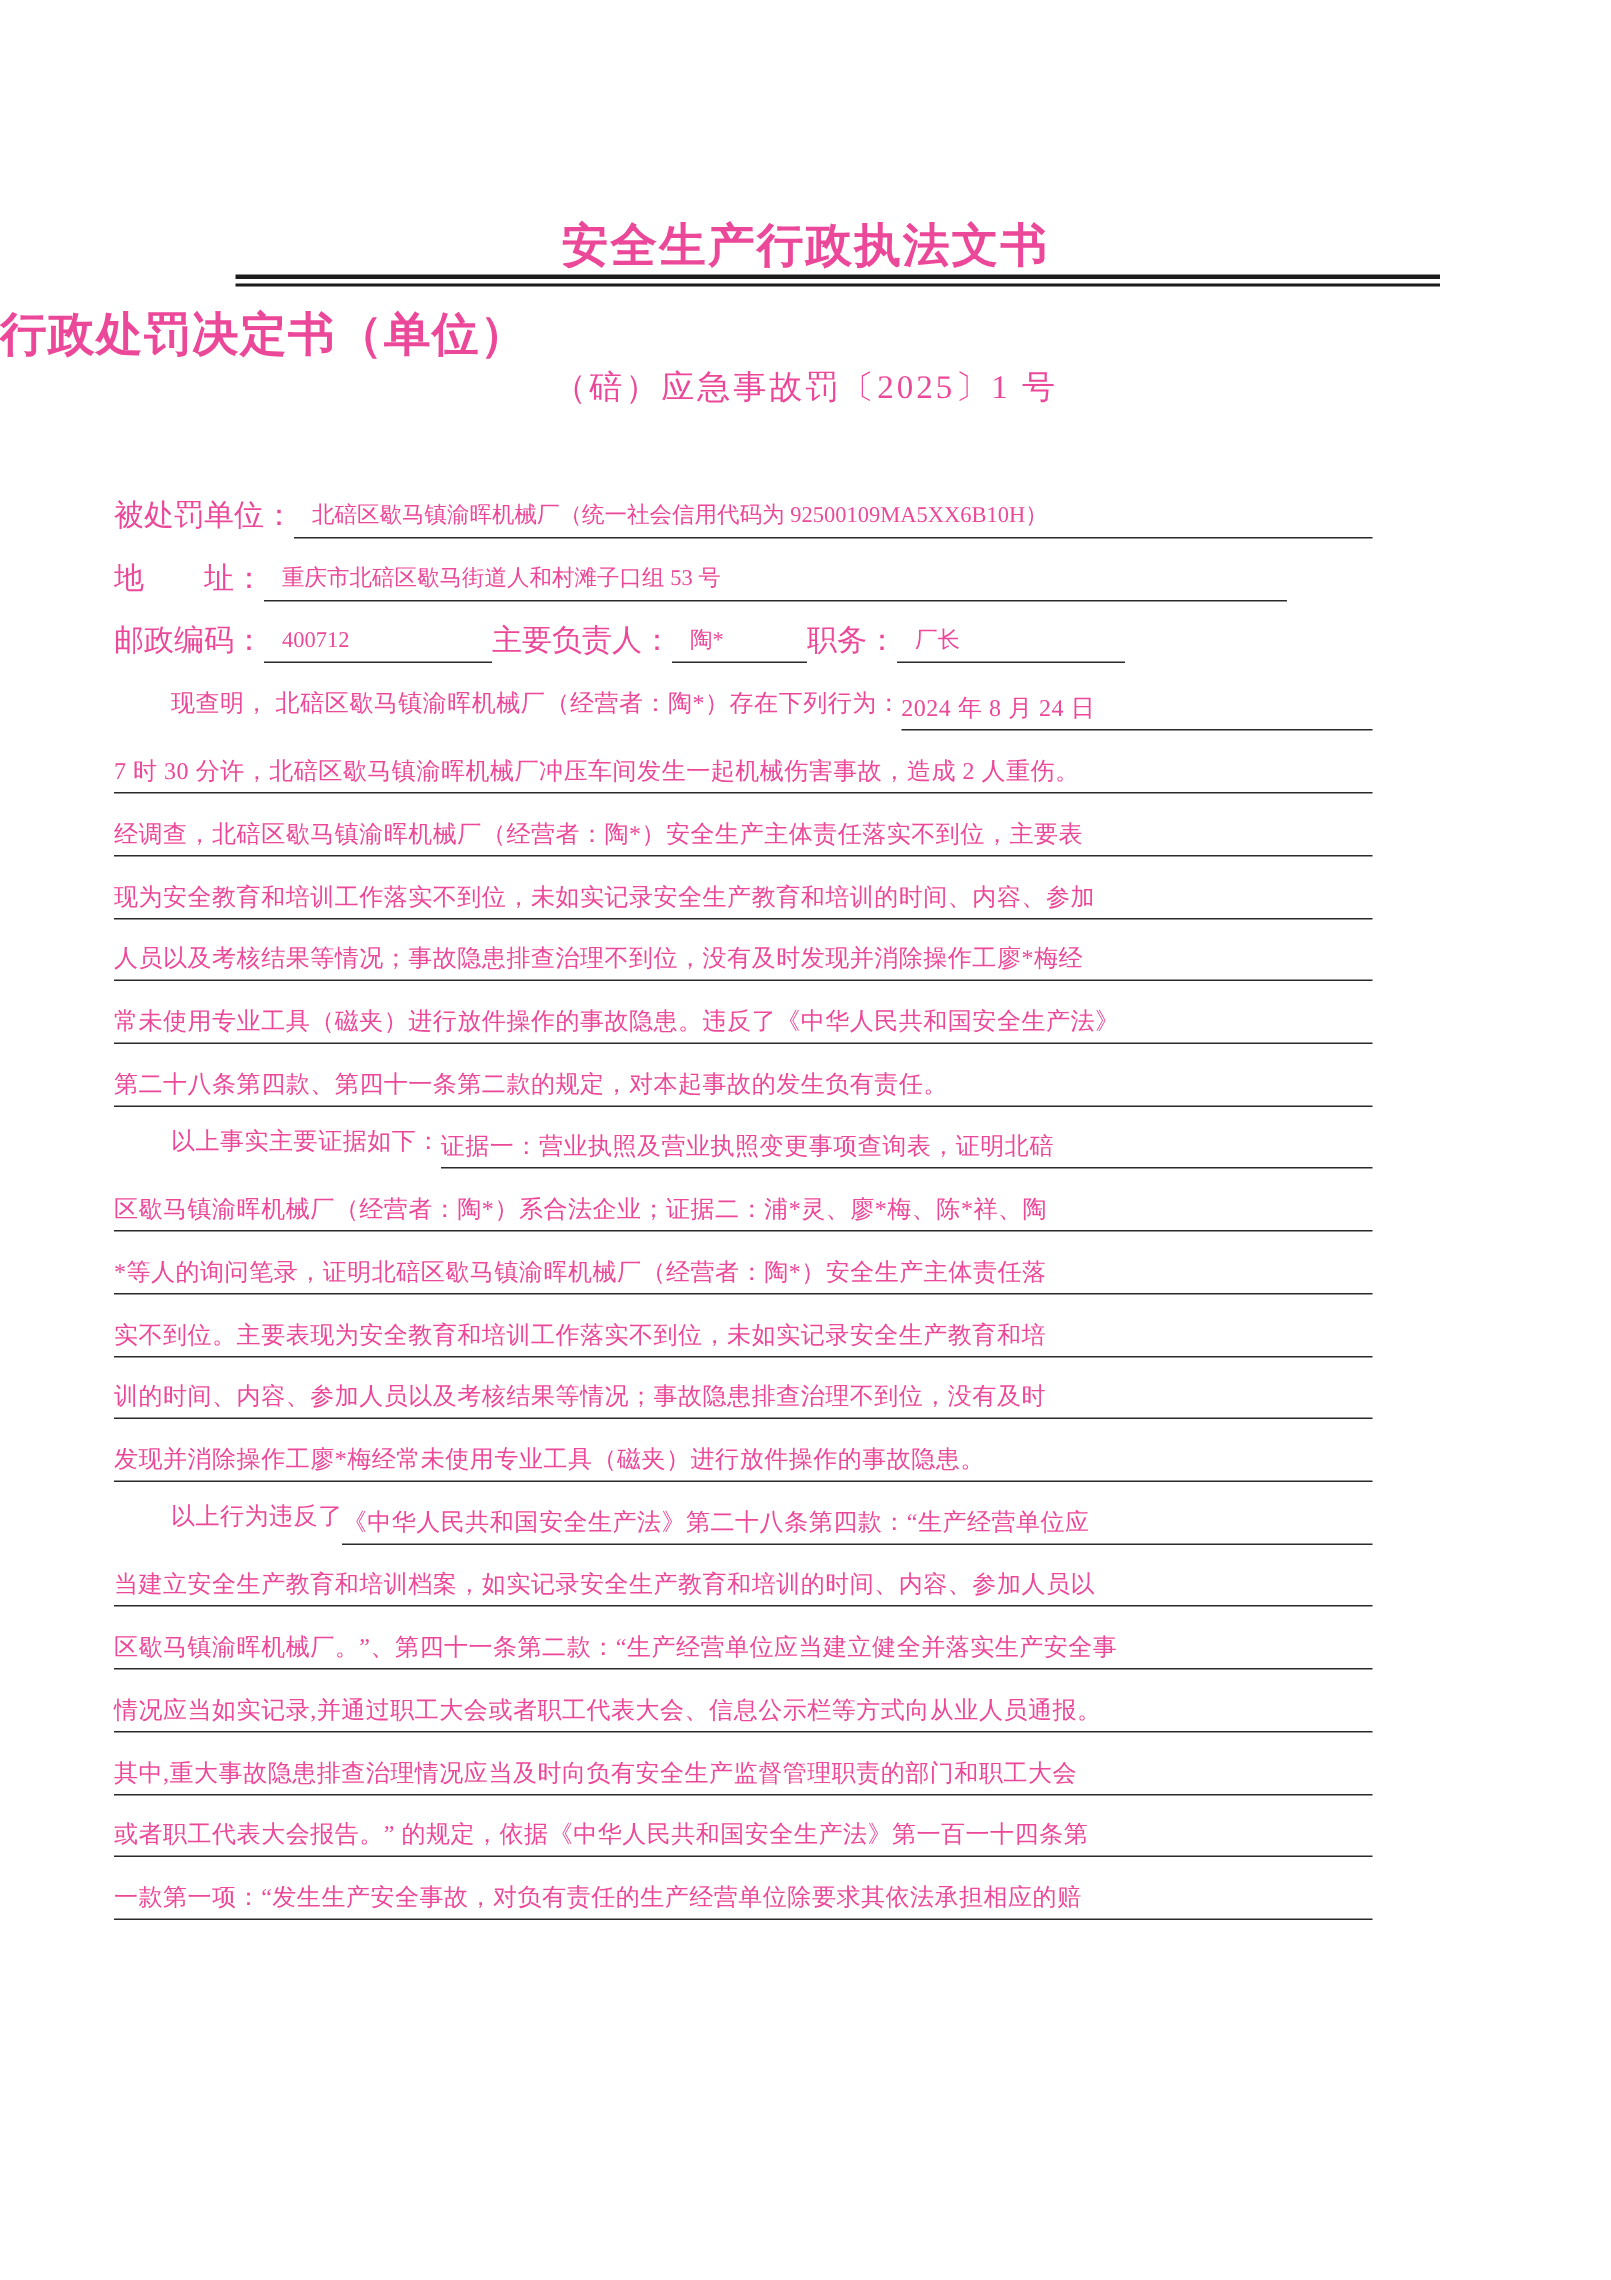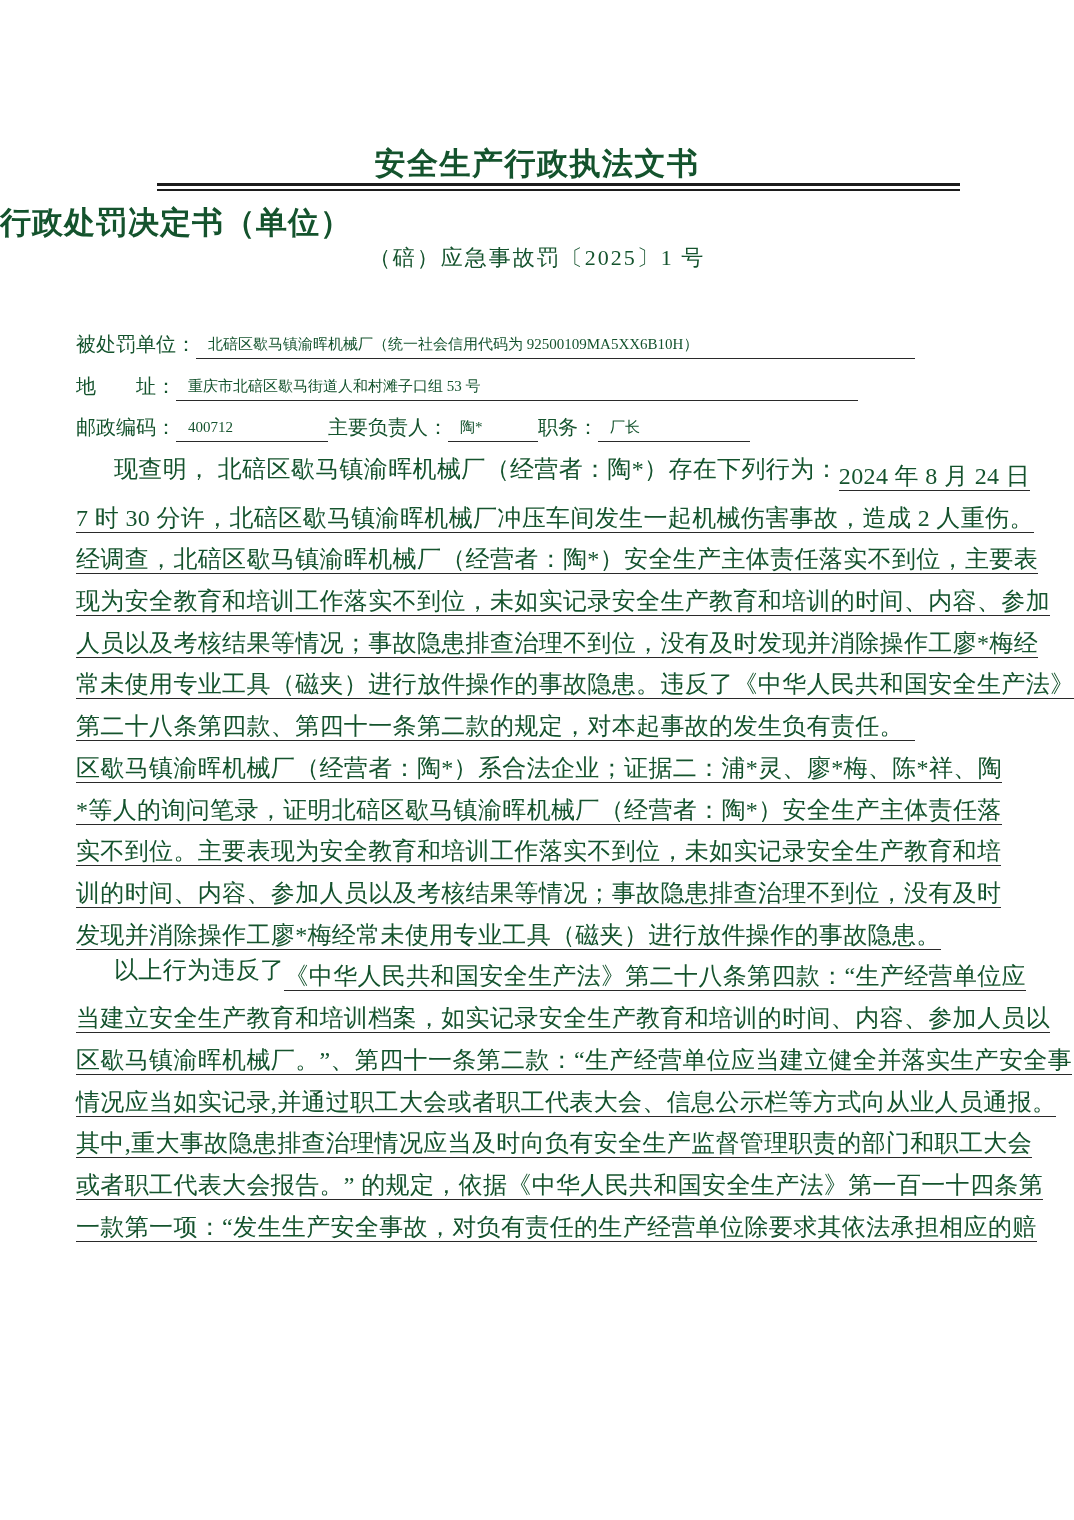--- a/index.html
+++ b/index.html
@@ -1,21 +1,21 @@
 <!DOCTYPE html>
 <html><head>
 <meta charset="utf-8">
 <style>
   html, body { margin: 0; padding: 0; background: #ffffff; }
   .page {
     position: relative;
     width: 1074px;
     height: 1420px;
     background: #ffffff;
-    color: #14532d;
+    color: #ec4899;
     font-family: "Liberation Serif", "DejaVu Serif", serif;
     overflow: hidden;
     margin: 0 auto;
   }
   .doc-type {
     margin: 0;
     padding-top: 145px;
     text-align: center;
     font-family: "Liberation Sans", "DejaVu Sans", sans-serif;
     font-weight: 700;
@@ -67,23 +67,23 @@
     box-sizing: content-box;
     overflow: visible;
   }
   .value-fill { flex: 1 1 auto; }
   .value-address { flex: 1 1 auto; margin-right: 57px; }
   .value-postcode { width: 140px; flex: 0 0 auto; }
   .value-principal { width: 78px; flex: 0 0 auto; }
   .value-position { width: 140px; flex: 0 0 auto; }
   .body-row {
     display: flex;
-    align-items: flex-end;
+    align-items: center;
     height: 41.72px;
-    font-size: 24px;
+    font-size: 16px;
     letter-spacing: 0.35px;
   }
   .body-row .plain {
     line-height: 41.72px;
     white-space: pre;
     flex: 0 0 auto;
   }
   .body-row .filled {
     flex: 1 1 auto;
     line-height: 41.72px;
@@ -145,20 +145,24 @@
         <div class="body-row">
           <span class="filled">人员以及考核结果等情况；事故隐患排查治理不到位，没有及时发现并消除操作工廖*梅经</span>
         </div>
         <div class="body-row">
           <span class="filled">常未使用专业工具（磁夹）进行放件操作的事故隐患。违反了《中华人民共和国安全生产法》</span>
         </div>
         <div class="body-row">
           <span class="filled">第二十八条第四款、第四十一条第二款的规定，对本起事故的发生负有责任。</span>
         </div>
         <div class="body-row">
+          <span class="plain indent">以上事实主要证据如下：</span>
+          <span class="filled">证据一：营业执照及营业执照变更事项查询表，证明北碚</span>
+        </div>
+        <div class="body-row">
           <span class="filled">区歇马镇渝晖机械厂（经营者：陶*）系合法企业；证据二：浦*灵、廖*梅、陈*祥、陶</span>
         </div>
         <div class="body-row">
           <span class="filled">*等人的询问笔录，证明北碚区歇马镇渝晖机械厂（经营者：陶*）安全生产主体责任落</span>
         </div>
         <div class="body-row">
           <span class="filled">实不到位。主要表现为安全教育和培训工作落实不到位，未如实记录安全生产教育和培</span>
         </div>
         <div class="body-row">
           <span class="filled">训的时间、内容、参加人员以及考核结果等情况；事故隐患排查治理不到位，没有及时</span>

